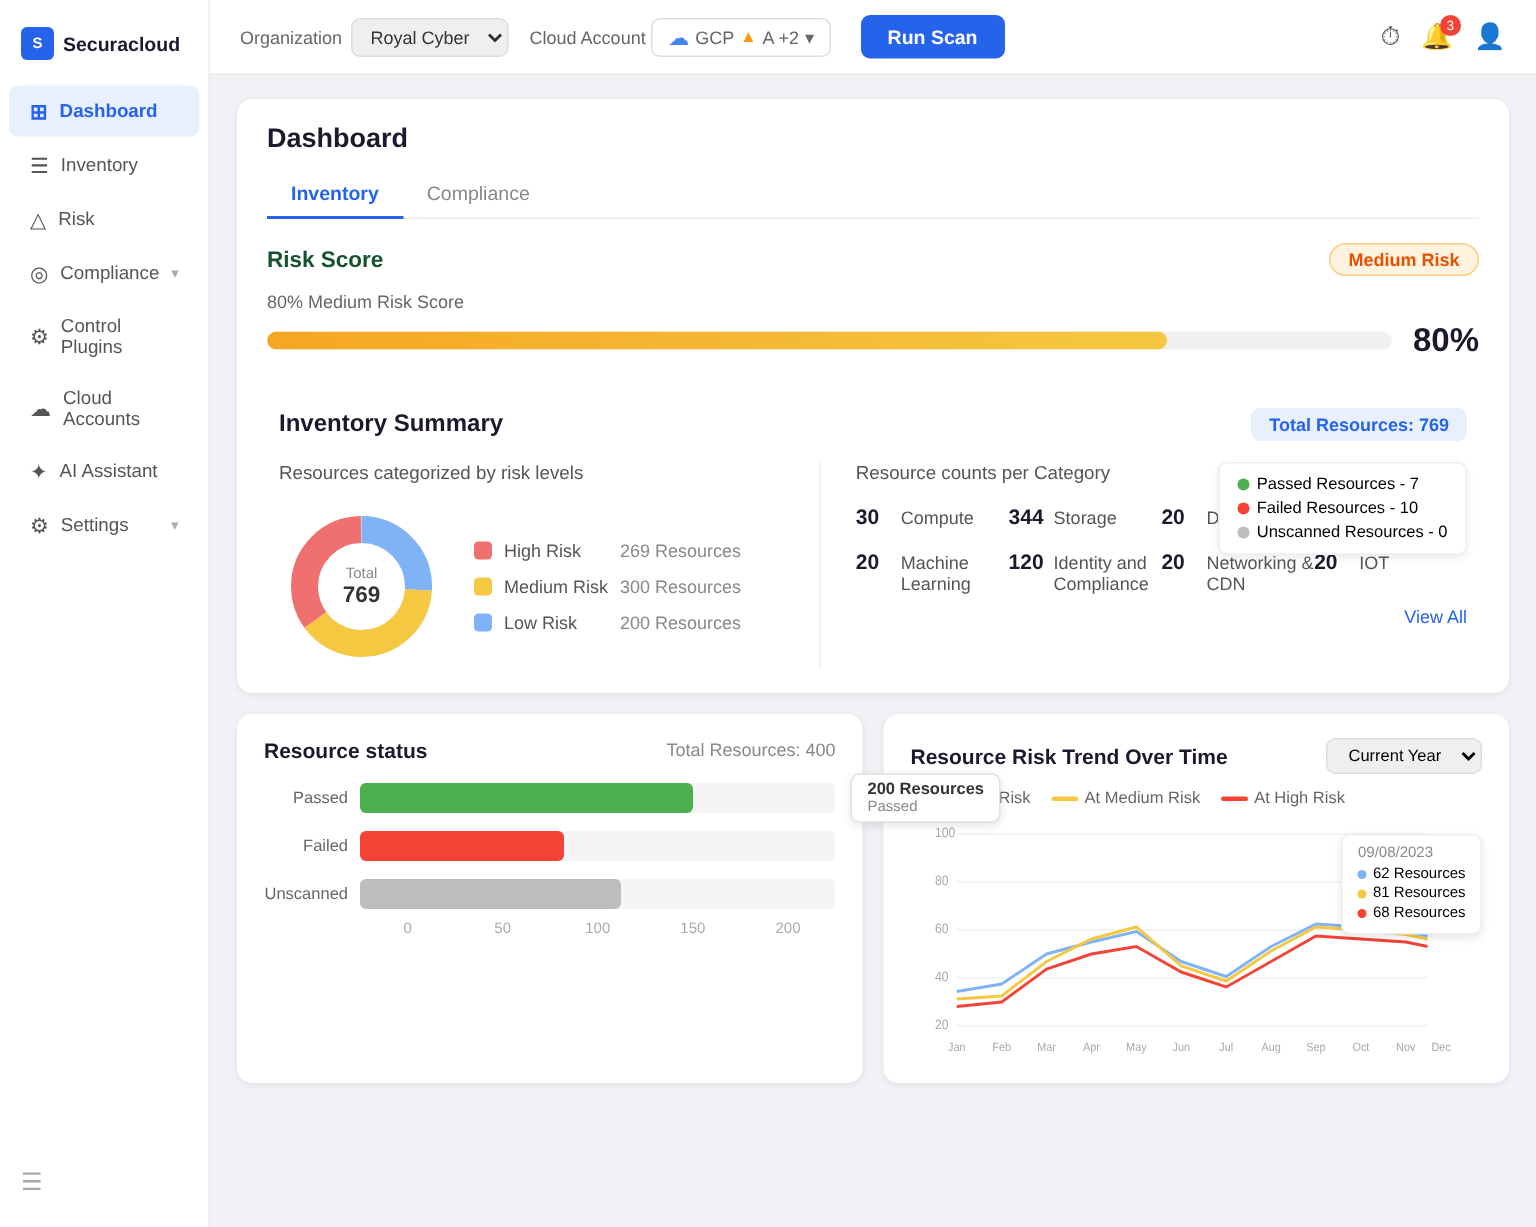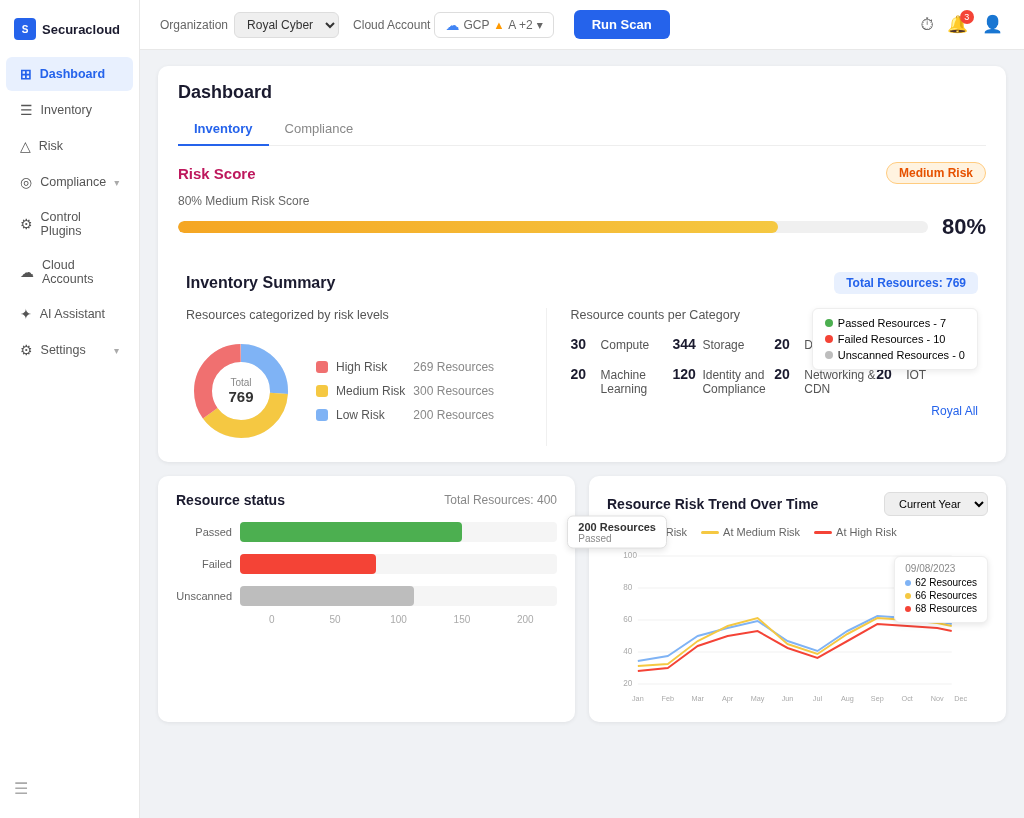--- a/index.html
+++ b/index.html
@@ -39,21 +39,21 @@
     .card { background: #fff; border-radius: 10px; box-shadow: 0 1px 4px rgba(0,0,0,0.07); }
     .dashboard-header { padding: 16px 20px 0; }
     .dashboard-title { font-size: 18px; font-weight: 700; color: #1a1a2e; margin-bottom: 10px; }
     .tabs { display: flex; gap: 0; border-bottom: 1px solid #eee; }
     .tab { padding: 8px 16px; font-size: 13px; cursor: pointer; color: #888; border-bottom: 2px solid transparent; margin-bottom: -1px; }
     .tab.active { color: #2563eb; border-bottom: 2px solid #2563eb; font-weight: 600; }
 
     
     .risk-section { padding: 16px 20px; }
     .risk-header { display: flex; align-items: center; justify-content: space-between; margin-bottom: 10px; }
-    .risk-title { font-size: 15px; font-weight: 700; color: #be185d; }
+    .risk-title { font-size: 15px; font-weight: 700; color: #14532d; }
     .risk-badge { background: #fff3e0; color: #e65100; border: 1px solid #ffcc80; border-radius: 12px; padding: 3px 12px; font-size: 12px; font-weight: 600; }
     .risk-progress-label { font-size: 12px; color: #666; margin-bottom: 6px; }
     .risk-progress-row { display: flex; align-items: center; gap: 14px; }
     .risk-bar-wrap { flex: 1; background: #f0f0f0; border-radius: 6px; height: 12px; overflow: hidden; }
     .risk-bar { height: 100%; background: linear-gradient(90deg, #f5a623, #f5c842); border-radius: 6px; }
     .risk-pct { font-size: 22px; font-weight: 700; color: #1a1a2e; text-align: center; }
 
     
     .inv-summary { padding: 16px 28px; }
     .inv-header { display: flex; align-items: center; justify-content: space-between; margin-bottom: 14px; }
@@ -310,21 +310,21 @@
                 </div>
                 <div class="legend-box-item">
                   <div class="lb-dot" style="background:#f44336"></div>
                   <span>Failed Resources - 10</span>
                 </div>
                 <div class="legend-box-item">
                   <div class="lb-dot" style="background:#bdbdbd"></div>
                   <span>Unscanned Resources - 0</span>
                 </div>
               </div>
-              <div class="view-all">Royal All</div>
+              <div class="view-all">View All</div>
             </div>
           </div>
         </div>
       </div>
     </div>
 
     <div class="bottom-row">
 
       <div class="bottom-card">
         <div class="status-header">
@@ -423,21 +423,21 @@
           </svg>
           
           <div class="trend-tooltip-box">
             <div class="trend-tooltip-date">09/08/2023</div>
             <div class="trend-tooltip-item">
               <div class="trend-tooltip-dot" style="background:#7fb3f5"></div>
               <span>62 Resources</span>
             </div>
             <div class="trend-tooltip-item">
               <div class="trend-tooltip-dot" style="background:#f5c842"></div>
-              <span>66 Resources</span>
+              <span>81 Resources</span>
             </div>
             <div class="trend-tooltip-item">
               <div class="trend-tooltip-dot" style="background:#f44336"></div>
               <span>68 Resources</span>
             </div>
           </div>
         </div>
       </div>
 
     </div>

